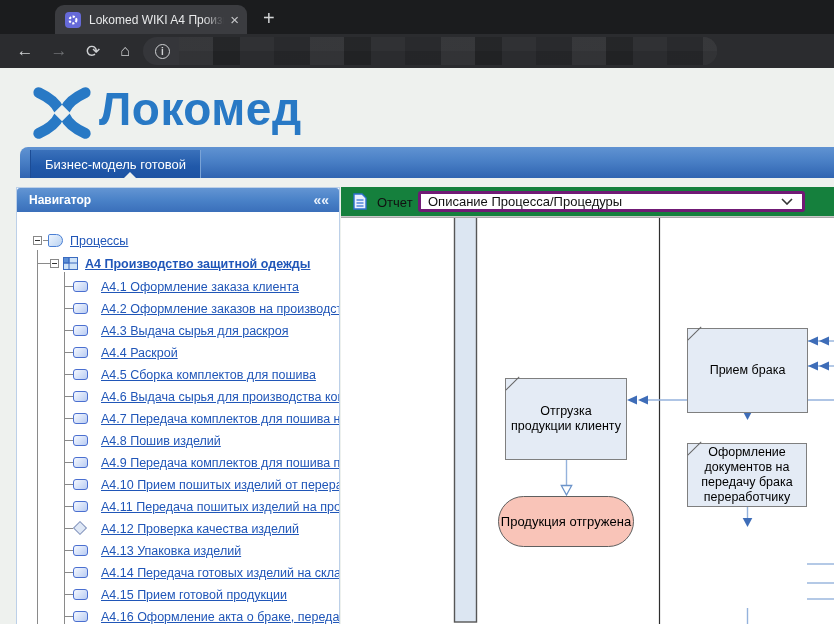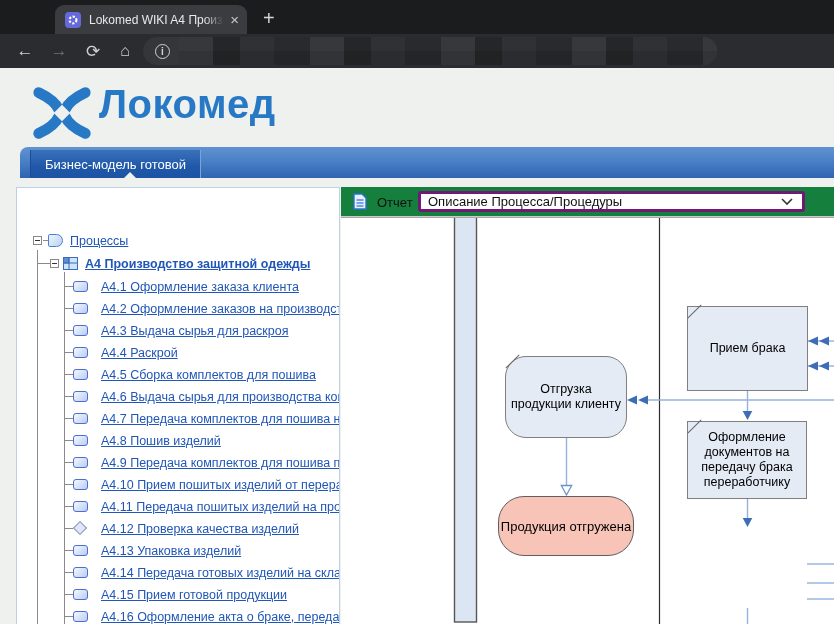--- a/index.html
+++ b/index.html
@@ -25,21 +25,21 @@
   .info-ic { width:15px; height:15px; border:1.4px solid #cfd1d3; border-radius:50%; color:#cfd1d3;
              font-size:10px; display:flex; align-items:center; justify-content:center; margin:0 9px 0 12px; flex:0 0 15px; font-weight:bold; }
   .blurred-url { height:28px; flex:1;
       background:
        repeating-linear-gradient(90deg, rgba(255,255,255,.05) 0 34px, rgba(0,0,0,.16) 34px 61px, rgba(255,255,255,.02) 61px 95px, rgba(0,0,0,.07) 95px 131px),
        linear-gradient(180deg,#2c2d30 50%, #27282b 50%); }
 
   
   .page-bg { position:absolute; left:0; top:68px; width:834px; height:556px; background:#eef1ee; }
   .logo { position:absolute; left:29px; top:84px; width:66px; height:58px; }
-  .logo-text { position:absolute; left:99px; top:82px; font-size:40px; font-weight:bold; color:#2879c5; letter-spacing:0.5px; }
+  .logo-text { position:absolute; left:99px; top:82px; font-size:46px; font-weight:bold; color:#2879c5; letter-spacing:0.5px; }
   .navtabs { position:absolute; left:20px; top:147px; width:814px; height:31px;
              background:linear-gradient(180deg,#6093d2 0%, #4a80c6 45%, #2f64b1 100%);
              border-top-left-radius:8px; }
   .navtab-active { position:absolute; left:10px; top:3px; height:28px; padding:0 14px;
              background:linear-gradient(180deg,#3a71bb 0%, #2058a9 60%, #1d53a3 100%);
              border-right:1px solid #7aa3d6; border-left:1px solid #1c4c95;
              color:#ffffff; font-size:13px; display:flex; align-items:center; }
   .navtab-notch { position:absolute; left:104px; bottom:0; width:0; height:0;
              border-left:6px solid transparent; border-right:6px solid transparent; border-bottom:6px solid #eef1ee; }
 
@@ -72,21 +72,21 @@
   .rselect { position:absolute; left:77px; top:4px; width:387px; height:21px; background:#fff;
              border:3px solid #701a75; border-radius:3px; display:flex; align-items:center; }
   .rselect-text { font-size:13px; color:#111; margin-left:7px; flex:1; white-space:nowrap; overflow:hidden; }
   .doc-ic { position:absolute; left:12px; top:6px; }
 
   
   .canvas { position:absolute; left:341px; top:217px; width:493px; height:407px; background:#ffffff;
             border-top:1px solid #a8a8a8; overflow:hidden; }
   .node { position:absolute; background:#e4ebf5; border:1.5px solid #7f7f7f;
           display:flex; align-items:center; justify-content:center; text-align:center;
-          font-size:12.5px; color:#000; line-height:1.22; padding:2px 4px; }
+          font-size:12.5px; color:#000; line-height:1.22; padding:2px 4px;margin-top:22px; }
   .fold { position:absolute; top:4px; left:-3px; width:19px; height:0; border-top:1.5px solid #666;
           transform:rotate(-45deg); }
   .event { position:absolute; background:#f9c4b8; border:1.5px solid #5f5f5f; border-radius:26px;
            display:flex; align-items:center; justify-content:center; text-align:center;
            font-size:13px; color:#000; }
 </style>
 </head>
 <body>
 
 <div id="stage">
@@ -128,20 +128,24 @@
   <div class="logo-text">Локомед</div>
 
   <div class="navtabs">
     <div class="navtab-active">
       <span>Бизнес-модель готовой</span>
     </div>
     <div class="navtab-notch"></div>
   </div>
 
   <div class="panel">
+    <div class="panel-hd">
+      <span class="panel-hd-title">Навигатор</span>
+      <span class="panel-collapse">««</span>
+    </div>
 
     <div class="tline" style="left:20px; top:62px; width:1px; height:375px;"></div>
     <div class="tline" style="left:47px; top:84px; width:1px; height:353px;"></div>
     <div class="tline" style="left:21px; top:75px; width:12px; height:1px;"></div>
 
     <div class="trow" style="left:0; top:45px;">
       <span class="minusbox" style="left:16px; top:3px;"></span>
       <span class="tline" style="left:26px; top:7px; width:5px; height:1px;"></span>
       <span class="ic-root" style="left:31px; top:1px;"></span>
       <a class="tlink" style="position:absolute; left:53px;">Процессы</a>
@@ -284,26 +288,26 @@
         <polygon points="406.5,202 401.7,193 411.3,193"></polygon>
         <polygon points="406.5,309 401.7,300 411.3,300"></polygon>
       </g>
       <polygon points="225.5,277 220.3,267.5 230.7,267.5" fill="#ffffff" stroke="#6b93c9" stroke-width="1.3"></polygon>
     </svg>
 
     <div class="node" style="left:346px; top:88px; width:121px; height:85px;">
       <span class="fold"></span>
       <span>Прием брака</span>
     </div>
-    <div class="node" style="left:164px; top:138px; width:122px; height:82px;border-radius:21px;">
+    <div class="node" style="left:164px; top:138px; width:122px; height:82px;">
       <span class="fold"></span>
       <span>Отгрузка продукции клиенту</span>
     </div>
-    <div class="node" style="left:346px; top:203px; width:120px; height:78px;">
+    <div class="node" style="left:346px; top:203px; width:120px; height:64px;">
       <span class="fold"></span>
       <span>Оформление документов на передачу брака переработчику</span>
     </div>
-    <div class="event" style="left:157px; top:278px; width:136px; height:60px;">
+    <div class="event" style="left:157px; top:278px; width:136px; height:51px;">
       <span>Продукция отгружена</span>
     </div>
   </div>
 
 </div>
 
 </body></html>

